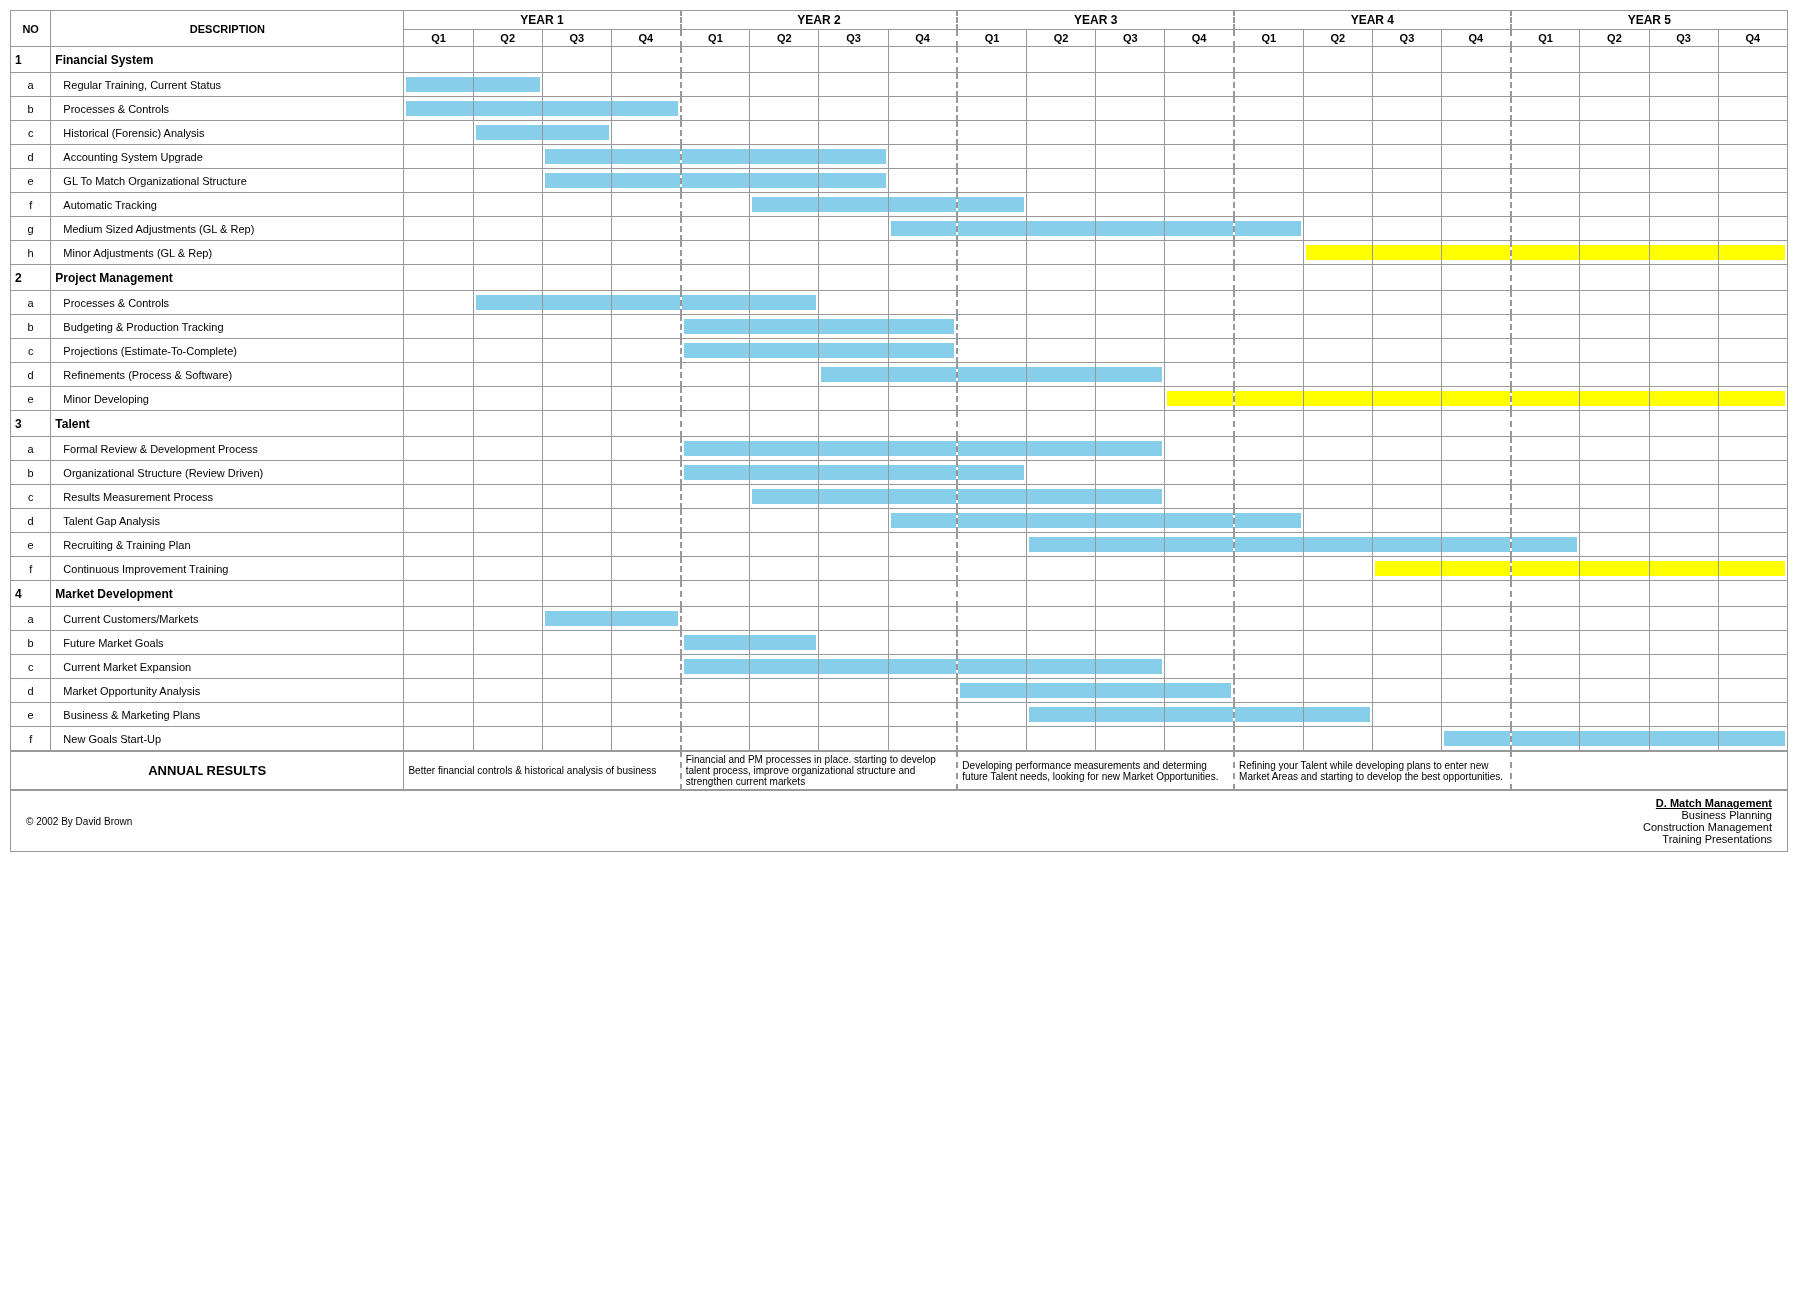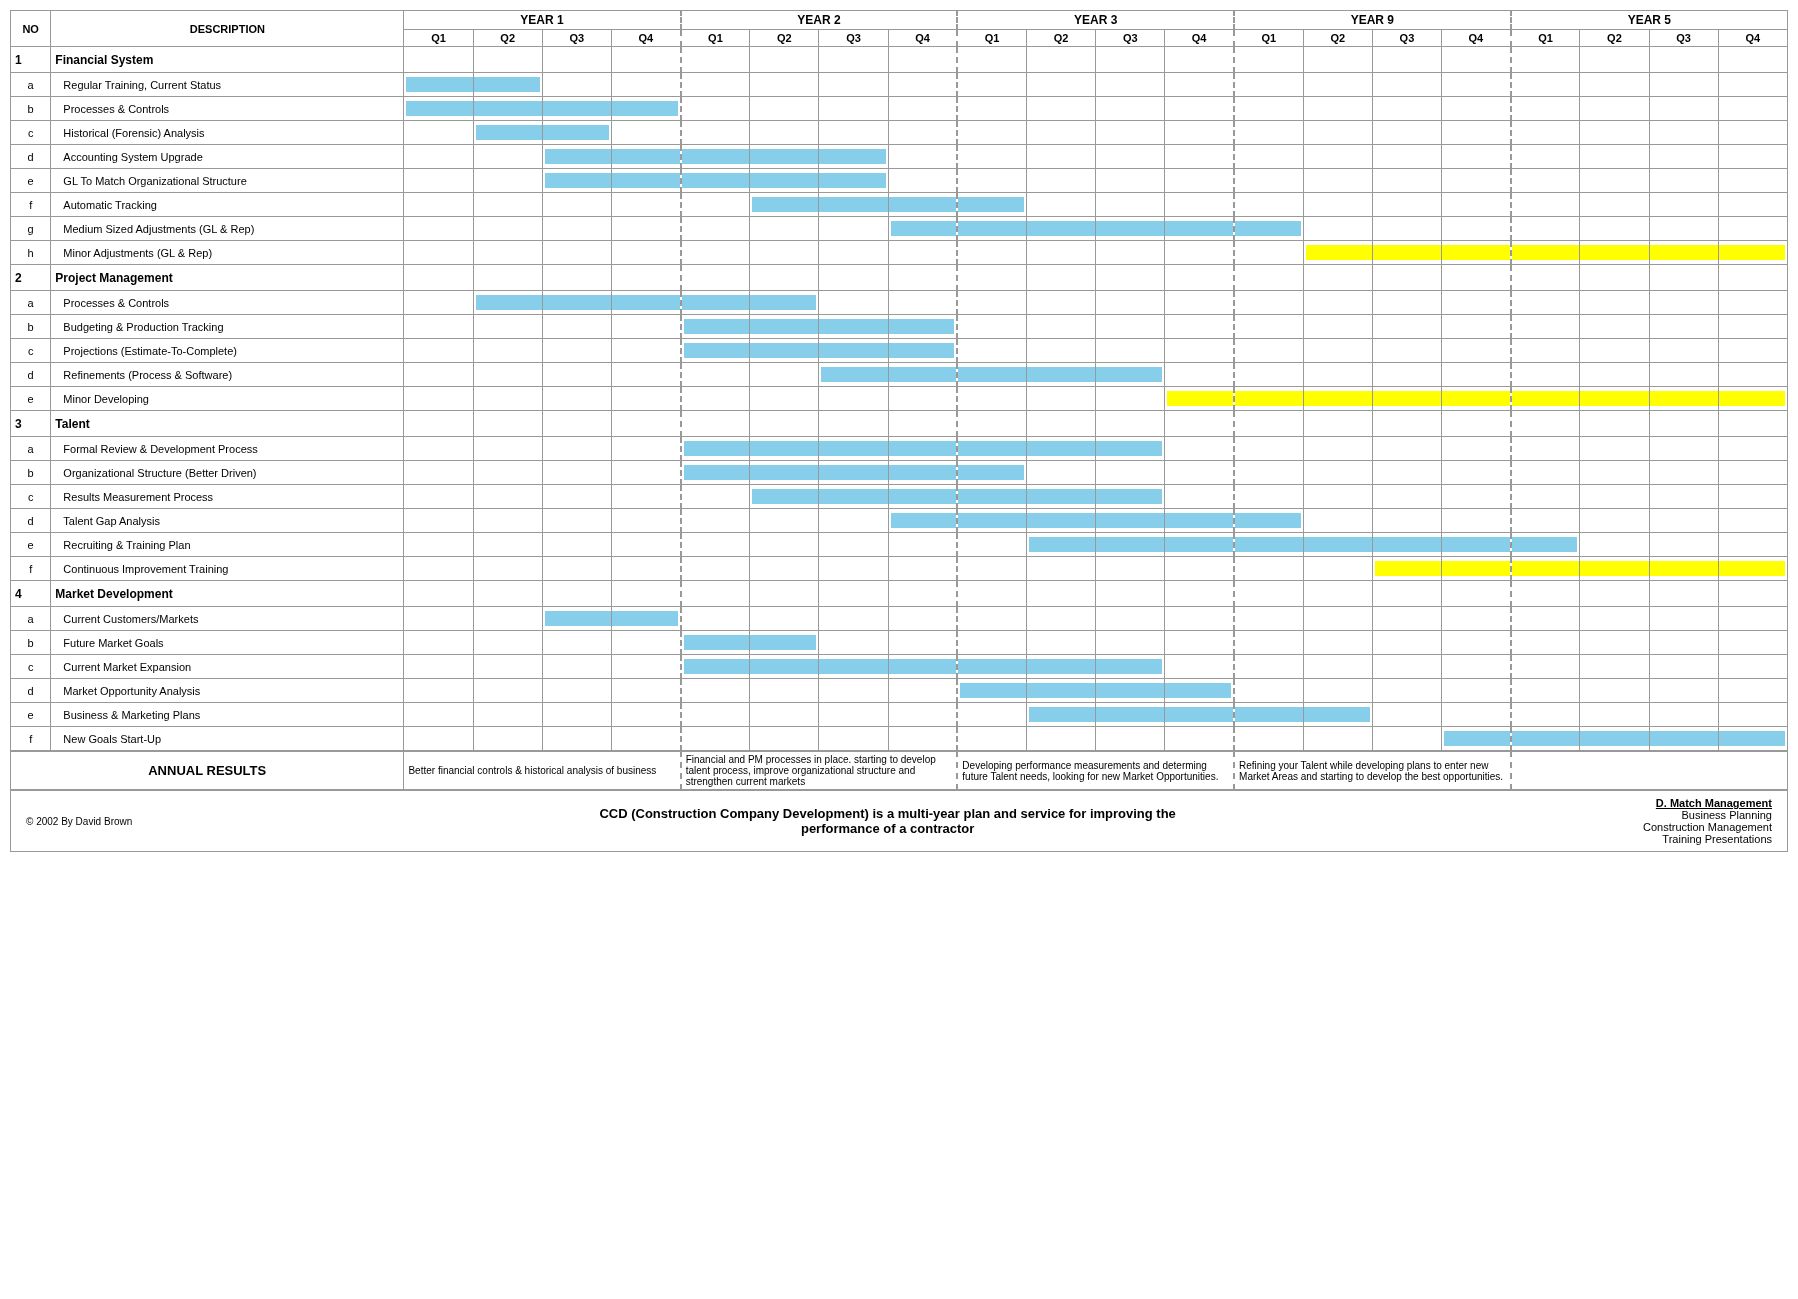--- a/index.html
+++ b/index.html
@@ -61,21 +61,21 @@
         <col style="width:48px">
         <col style="width:48px">
     </colgroup>
     <thead>
       <tr>
         <th rowspan="2" style="text-align:center;font-size:11px;">NO</th>
         <th rowspan="2" style="font-size:11px;">DESCRIPTION</th>
         <th colspan="4" class="header-year">YEAR 1</th>
         <th colspan="4" class="header-year dashed-col">YEAR 2</th>
         <th colspan="4" class="header-year dashed-col">YEAR 3</th>
-        <th colspan="4" class="header-year dashed-col">YEAR 9</th>
+        <th colspan="4" class="header-year dashed-col">YEAR 4</th>
         <th colspan="4" class="header-year dashed-col">YEAR 5</th>
       </tr>
       <tr>
         <th class="header-quarter">Q1</th>
         <th class="header-quarter">Q2</th>
         <th class="header-quarter">Q3</th>
         <th class="header-quarter">Q4</th>
         <th class="header-quarter dashed-col">Q1</th>
         <th class="header-quarter">Q2</th>
         <th class="header-quarter">Q3</th>
@@ -636,21 +636,21 @@
           <td style="padding: 0px; position: relative; height: 24px;"></td>
           <td style="padding: 0px; position: relative; height: 24px;"></td>
           <td style="padding: 0px; position: relative; height: 24px;"></td>
           <td style="padding: 0px; position: relative; height: 24px; border-left: 2px dashed rgb(153, 153, 153);"></td>
           <td style="padding: 0px; position: relative; height: 24px;"></td>
           <td style="padding: 0px; position: relative; height: 24px;"></td>
           <td style="padding: 0px; position: relative; height: 24px;"></td>
         </tr>
         <tr class="data-row">
           <td style="text-align: center;">b</td>
-          <td style="padding-left: 12px;">Organizational Structure (Better Driven)</td>
+          <td style="padding-left: 12px;">Organizational Structure (Review Driven)</td>
           <td style="padding: 0px; position: relative; height: 24px;"></td>
           <td style="padding: 0px; position: relative; height: 24px;"></td>
           <td style="padding: 0px; position: relative; height: 24px;"></td>
           <td style="padding: 0px; position: relative; height: 24px;"></td>
           <td style="padding: 0px; position: relative; height: 24px; border-left: 2px dashed rgb(153, 153, 153);">
             <div style="position: absolute; inset: 4px 0px 4px 2px; background-color: rgb(135, 206, 235);"></div>
           </td>
           <td style="padding: 0px; position: relative; height: 24px;">
             <div style="position: absolute; inset: 4px 0px; background-color: rgb(135, 206, 235);"></div>
           </td>
@@ -1061,24 +1061,20 @@
       <td class="annual-text dashed-col">Financial and PM processes in place. starting to develop talent process, improve organizational structure and strengthen current markets</td>
       <td class="annual-text dashed-col">Developing performance measurements and determing future Talent needs, looking for new Market Opportunities.</td>
       <td class="annual-text dashed-col">Refining your Talent while developing plans to enter new Market Areas and starting to develop the best opportunities.</td>
       <td class="annual-text dashed-col"></td>
     </tr>
   </tbody>
     </table>
 
   <div class="footer-bottom">
     <div class="footer-copyright">© 2002 By David Brown</div>
-    <div class="footer-center">
-      <span>CCD (Construction Company Development) is a multi-year plan and service for improving the</span><br>
-      <span>performance of a contractor</span>
-    </div>
     <div class="footer-right">
       <div class="footer-right-title">D. Match Management</div>
       <div>Business Planning</div>
       <div>Construction Management</div>
       <div>Training Presentations</div>
     </div>
   </div>
 </div>
 
 </body></html>

